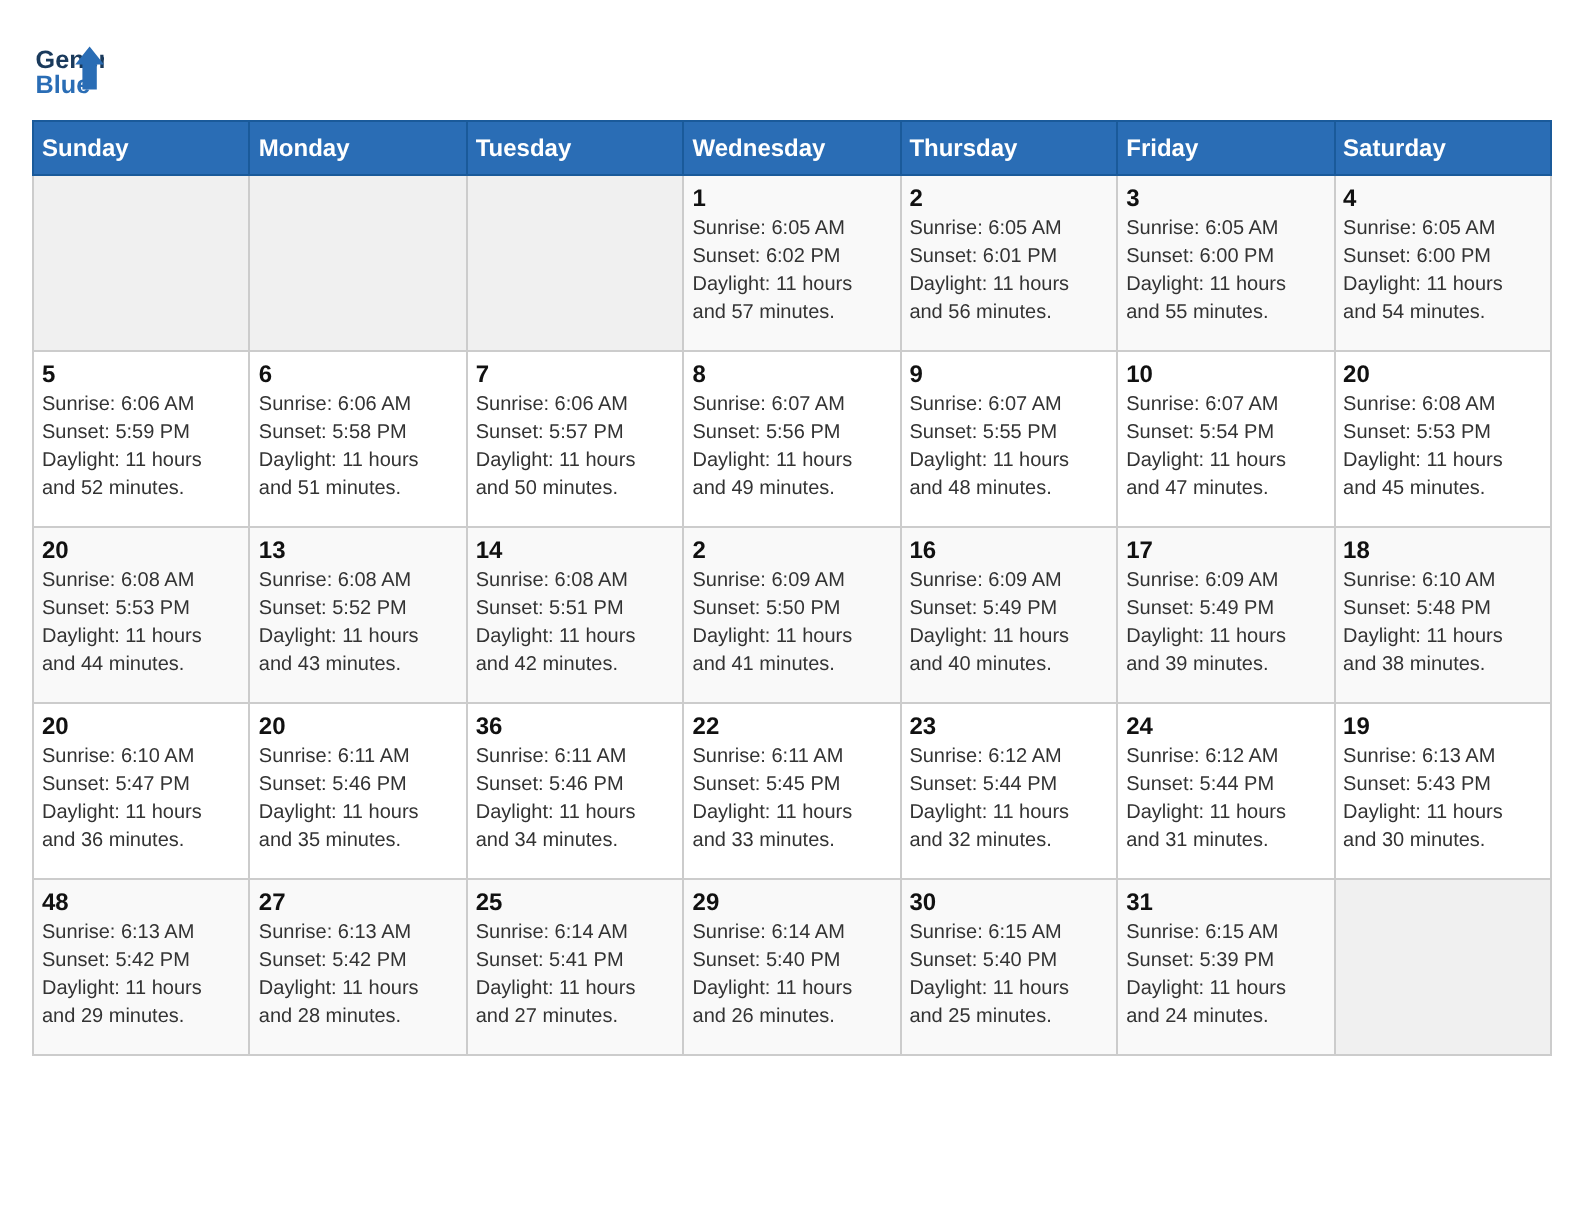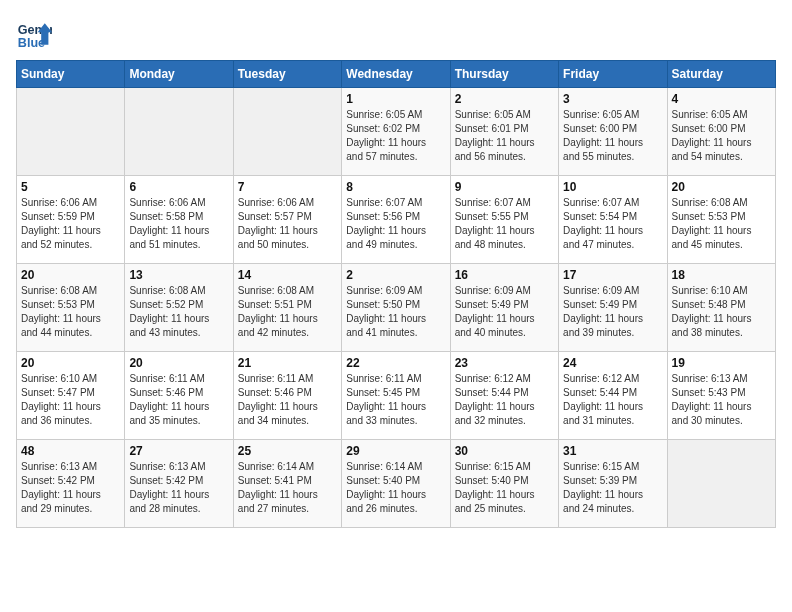--- a/index.html
+++ b/index.html
@@ -250,21 +250,21 @@
 and 36 minutes.</div>
         </td>
         <td>
           <div class="day-num">20</div>
           <div class="day-info" style="white-space: pre-line;">Sunrise: 6:11 AM
 Sunset: 5:46 PM
 Daylight: 11 hours
 and 35 minutes.</div>
         </td>
         <td>
-          <div class="day-num">21</div>
+          <div class="day-num">36</div>
           <div class="day-info" style="white-space: pre-line;">Sunrise: 6:11 AM
 Sunset: 5:46 PM
 Daylight: 11 hours
 and 34 minutes.</div>
         </td>
         <td>
           <div class="day-num">22</div>
           <div class="day-info" style="white-space: pre-line;">Sunrise: 6:11 AM
 Sunset: 5:45 PM
 Daylight: 11 hours

